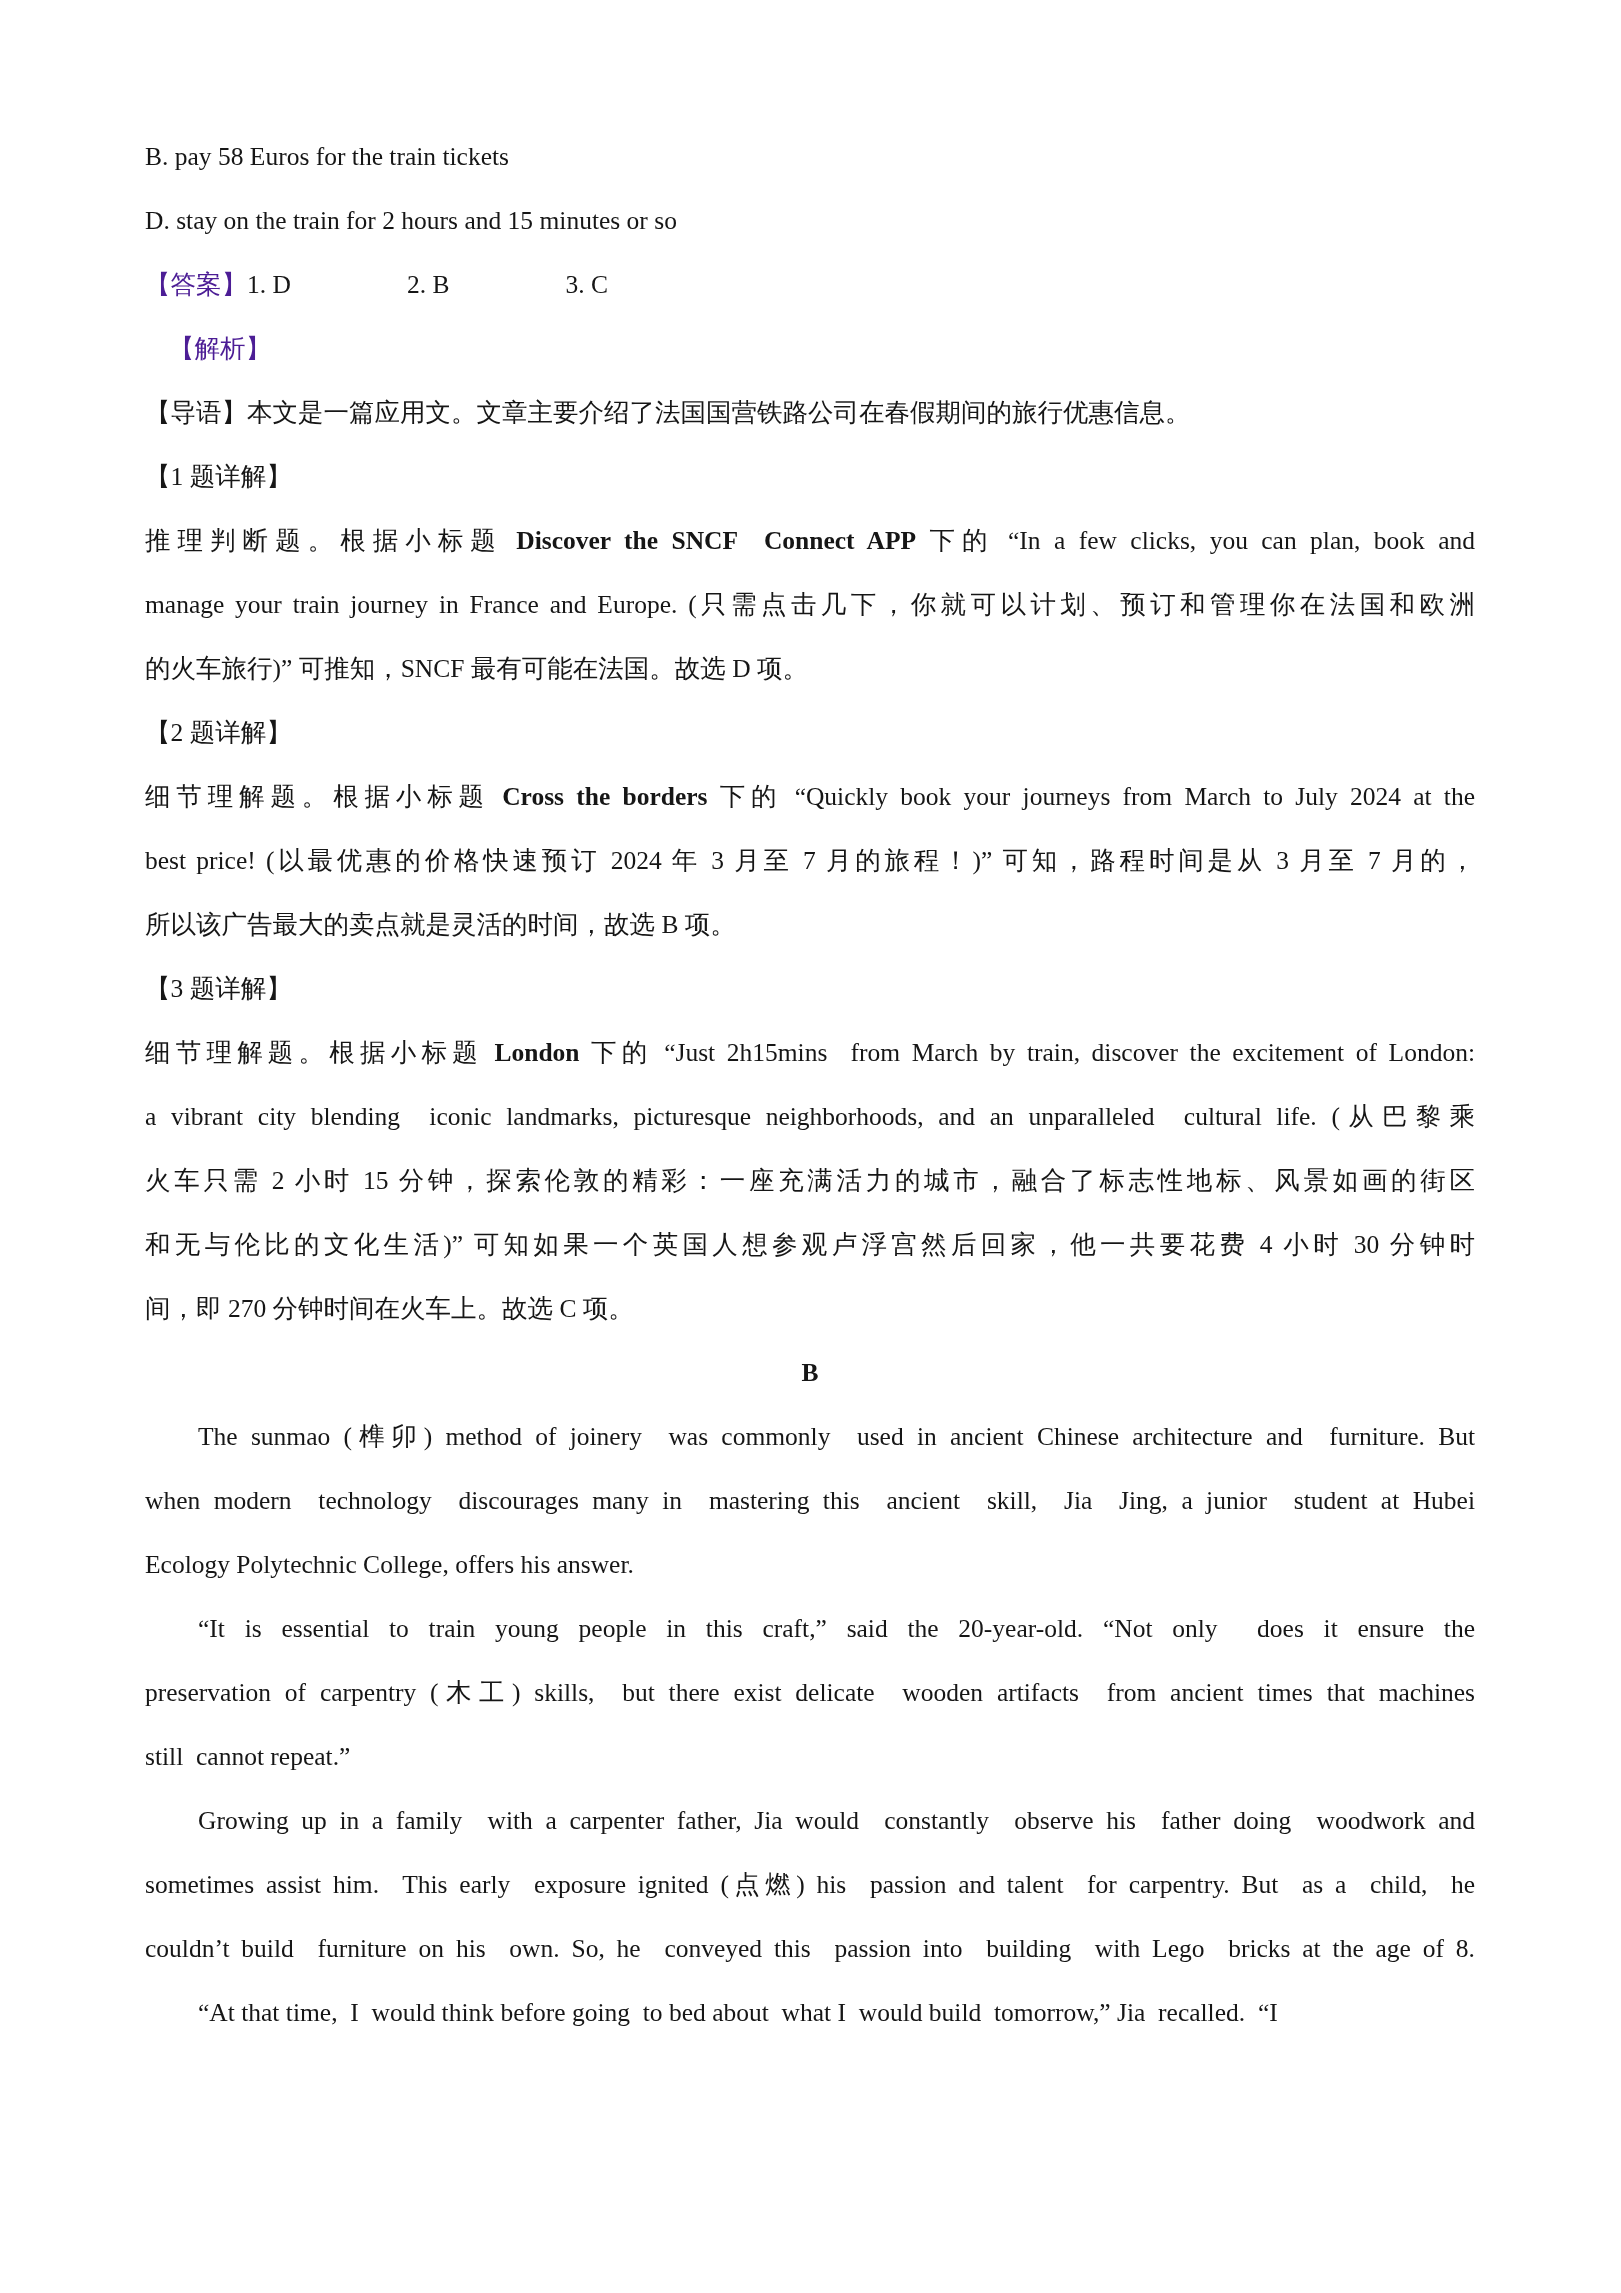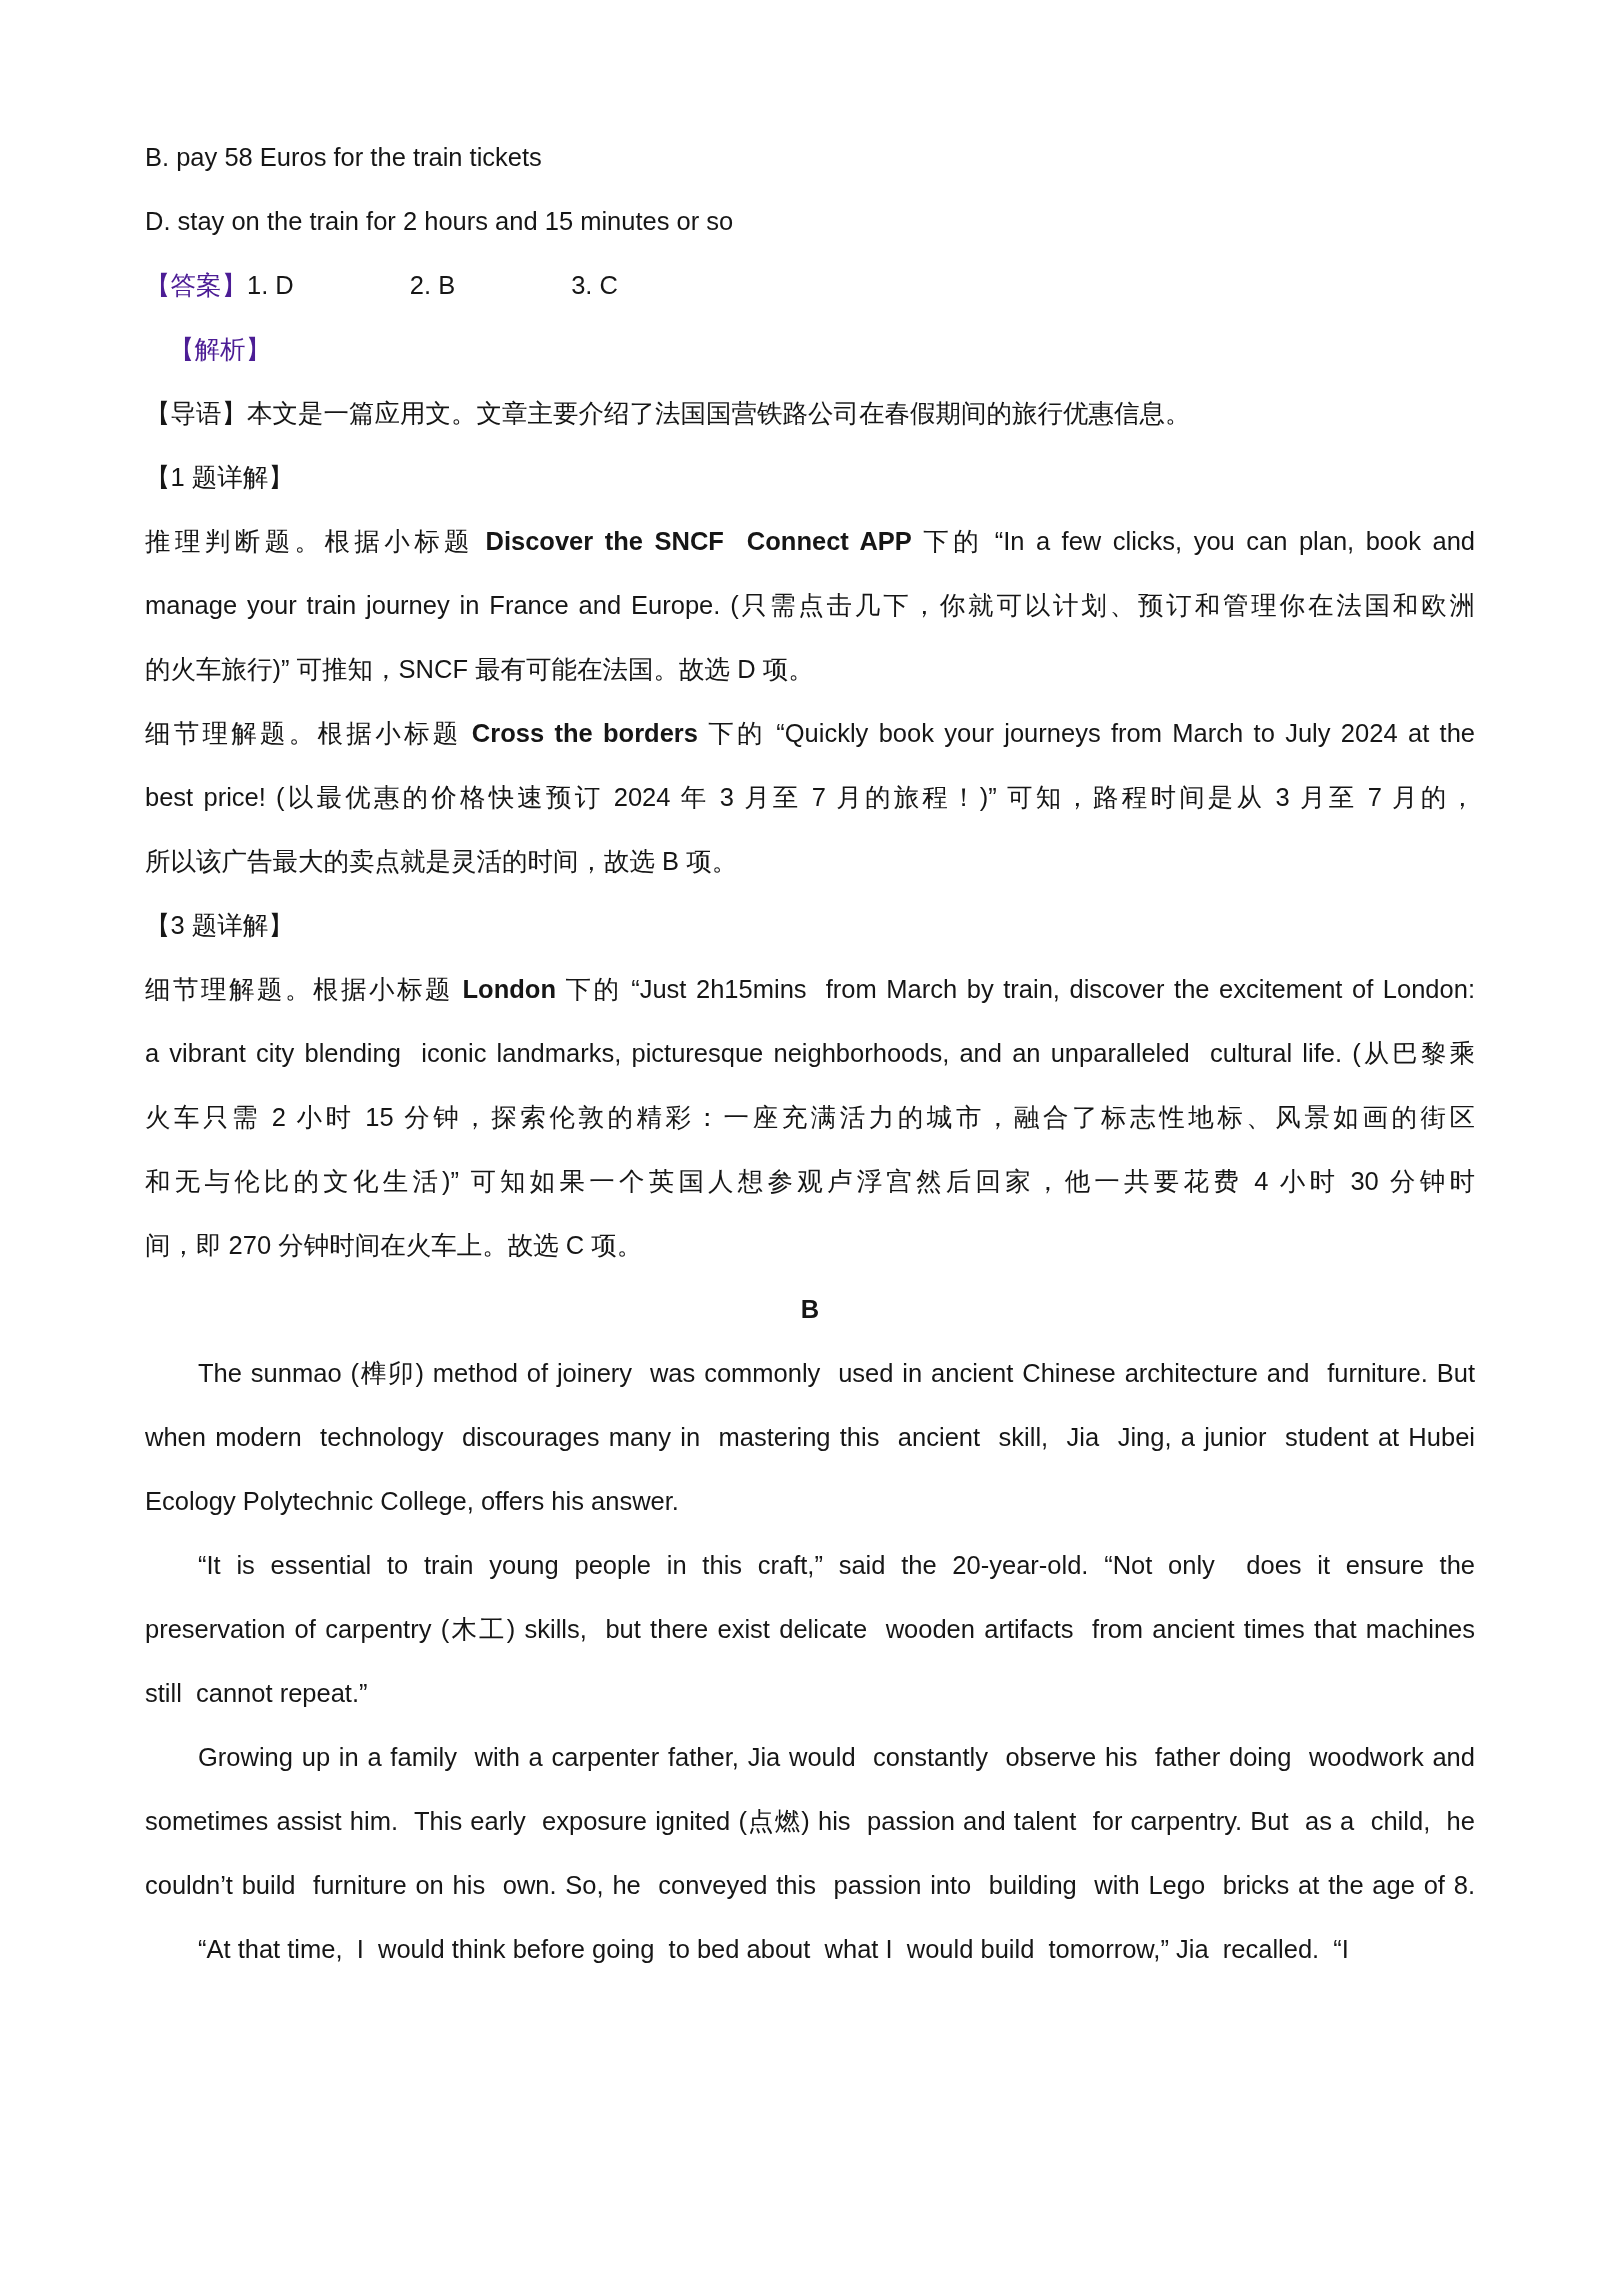--- a/index.html
+++ b/index.html
@@ -9,21 +9,21 @@
   }
   .page {
     position: relative;
     width: 1621px;
     height: 2294px;
     margin: 0 auto;
     background: #ffffff;
     box-sizing: border-box;
     padding: 125px 146px 0 145px;
     overflow: hidden;
-    font-family: Liberation Sans, sans-serif;
+    font-family: Liberation Serif, serif;
     font-size: 25.5px;
     color: #161616;
   }
   .line {
     height: 64px;
     line-height: 64px;
     overflow: hidden;
     white-space: pre-wrap;
   }
   .line.justify {
@@ -51,20 +51,21 @@
   <div id="doc-lines">
       <div class="line"><span>B. pay 58 Euros for the train tickets</span></div>
       <div class="line"><span>D. stay on the train for 2 hours and 15 minutes or so</span></div>
       <div class="line"><span style="color: #4c1d95;">【答案】</span><span>1. D</span><span class="gap"></span><span>2. B</span><span class="gap"></span><span>3. C</span></div>
       <div class="line"><span style="color: #4c1d95; margin-left: 24px;">【解析】</span></div>
       <div class="line"><span>【导语】</span><span>本文是一篇应用文。文章主要介绍了法国国营铁路公司在春假期间的旅行优惠信息。</span></div>
       <div class="line"><span>【1 题详解】</span></div>
       <div class="line justify"><span>推理判断题。根据小标题 </span><span class="bold">Discover the SNCF  Connect APP</span><span> 下的 “In a few clicks, you can plan, book and</span></div>
       <div class="line justify"><span>manage your train journey in France and Europe. (只需点击几下，你就可以计划、预订和管理你在法国和欧洲</span></div>
       <div class="line"><span>的火车旅行)” 可推知，SNCF 最有可能在法国。故选 D 项。</span></div>
+      <div class="line"><span>【2 题详解】</span></div>
       <div class="line justify"><span>细节理解题。根据小标题 </span><span class="bold">Cross the borders</span><span> 下的 “Quickly book your journeys from March to July 2024 at the</span></div>
       <div class="line justify"><span>best price! (以最优惠的价格快速预订 2024 年 3 月至 7 月的旅程！)” 可知，路程时间是从 3 月至 7 月的，</span></div>
       <div class="line"><span>所以该广告最大的卖点就是灵活的时间，故选 B 项。</span></div>
       <div class="line"><span>【3 题详解】</span></div>
       <div class="line justify"><span>细节理解题。根据小标题 </span><span class="bold">London</span><span> 下的 “Just 2h15mins  from March by train, discover the excitement of London:</span></div>
       <div class="line justify"><span>a vibrant city blending  iconic landmarks, picturesque neighborhoods, and an unparalleled  cultural life. (从巴黎乘</span></div>
       <div class="line justify"><span>火车只需 2 小时 15 分钟，探索伦敦的精彩：一座充满活力的城市，融合了标志性地标、风景如画的街区</span></div>
       <div class="line justify"><span>和无与伦比的文化生活)” 可知如果一个英国人想参观卢浮宫然后回家，他一共要花费 4 小时 30 分钟时</span></div>
       <div class="line"><span>间，即 270 分钟时间在火车上。故选 C 项。</span></div>
       <div class="line center"><span class="bold">B</span></div>

